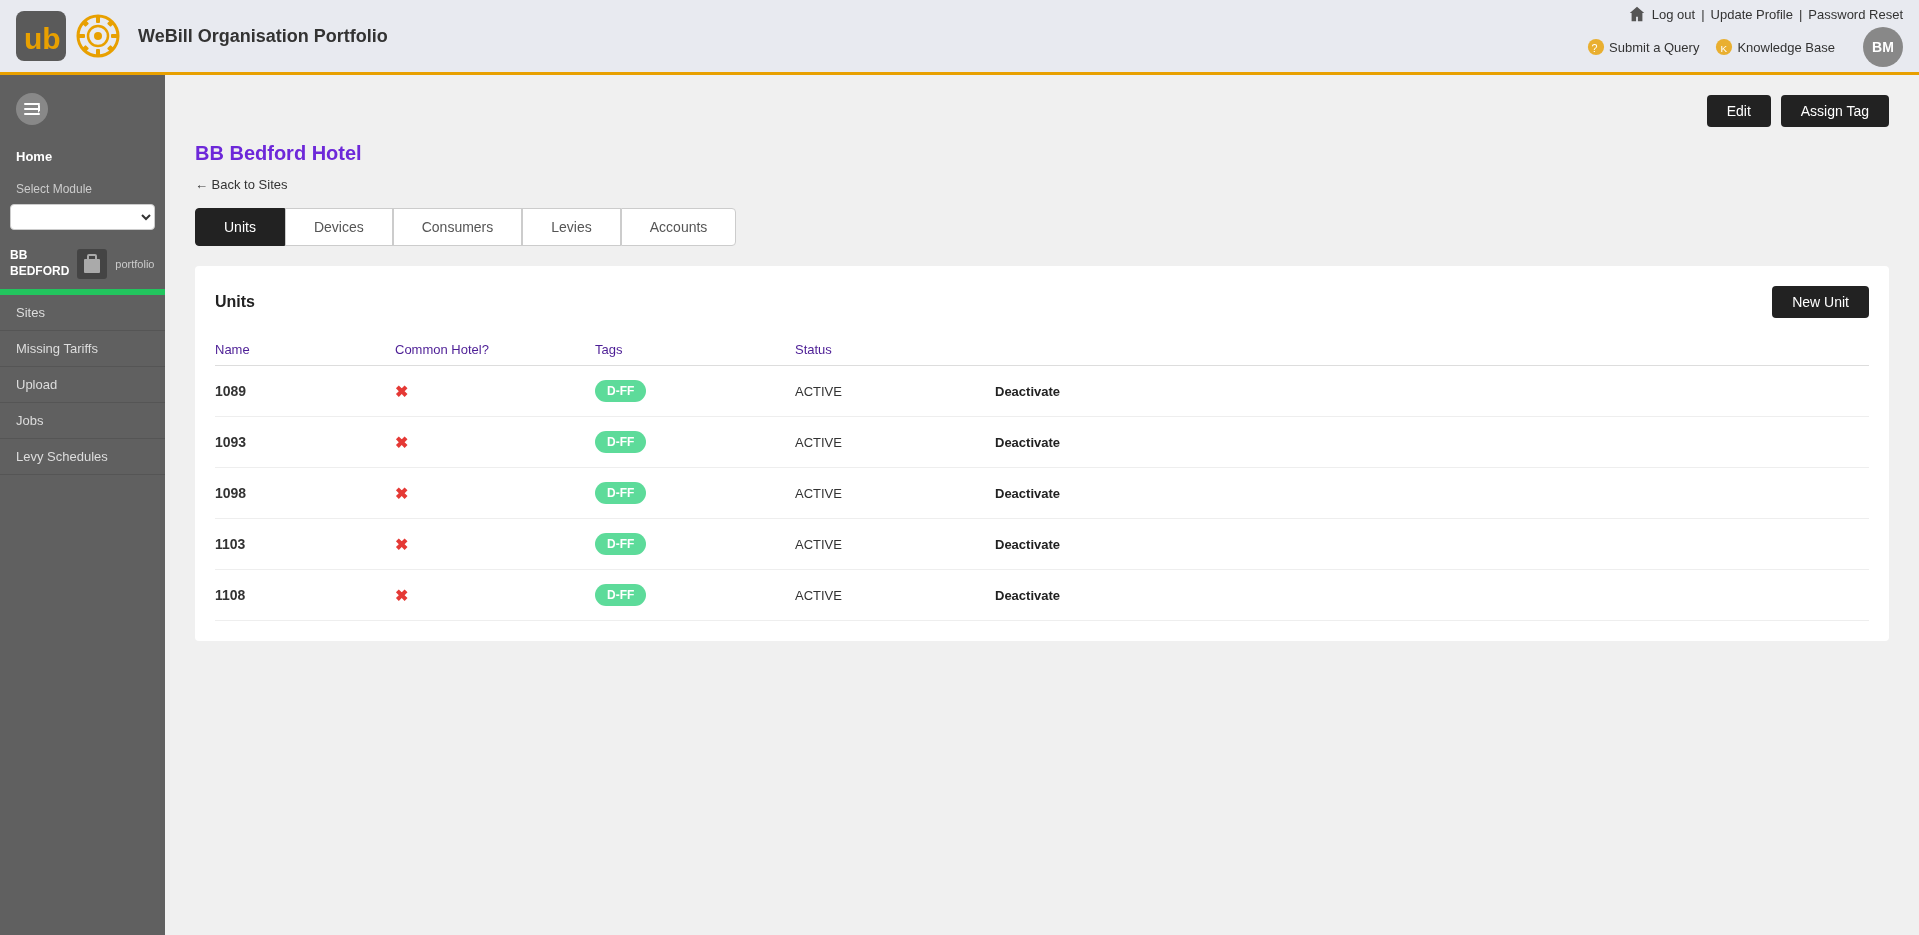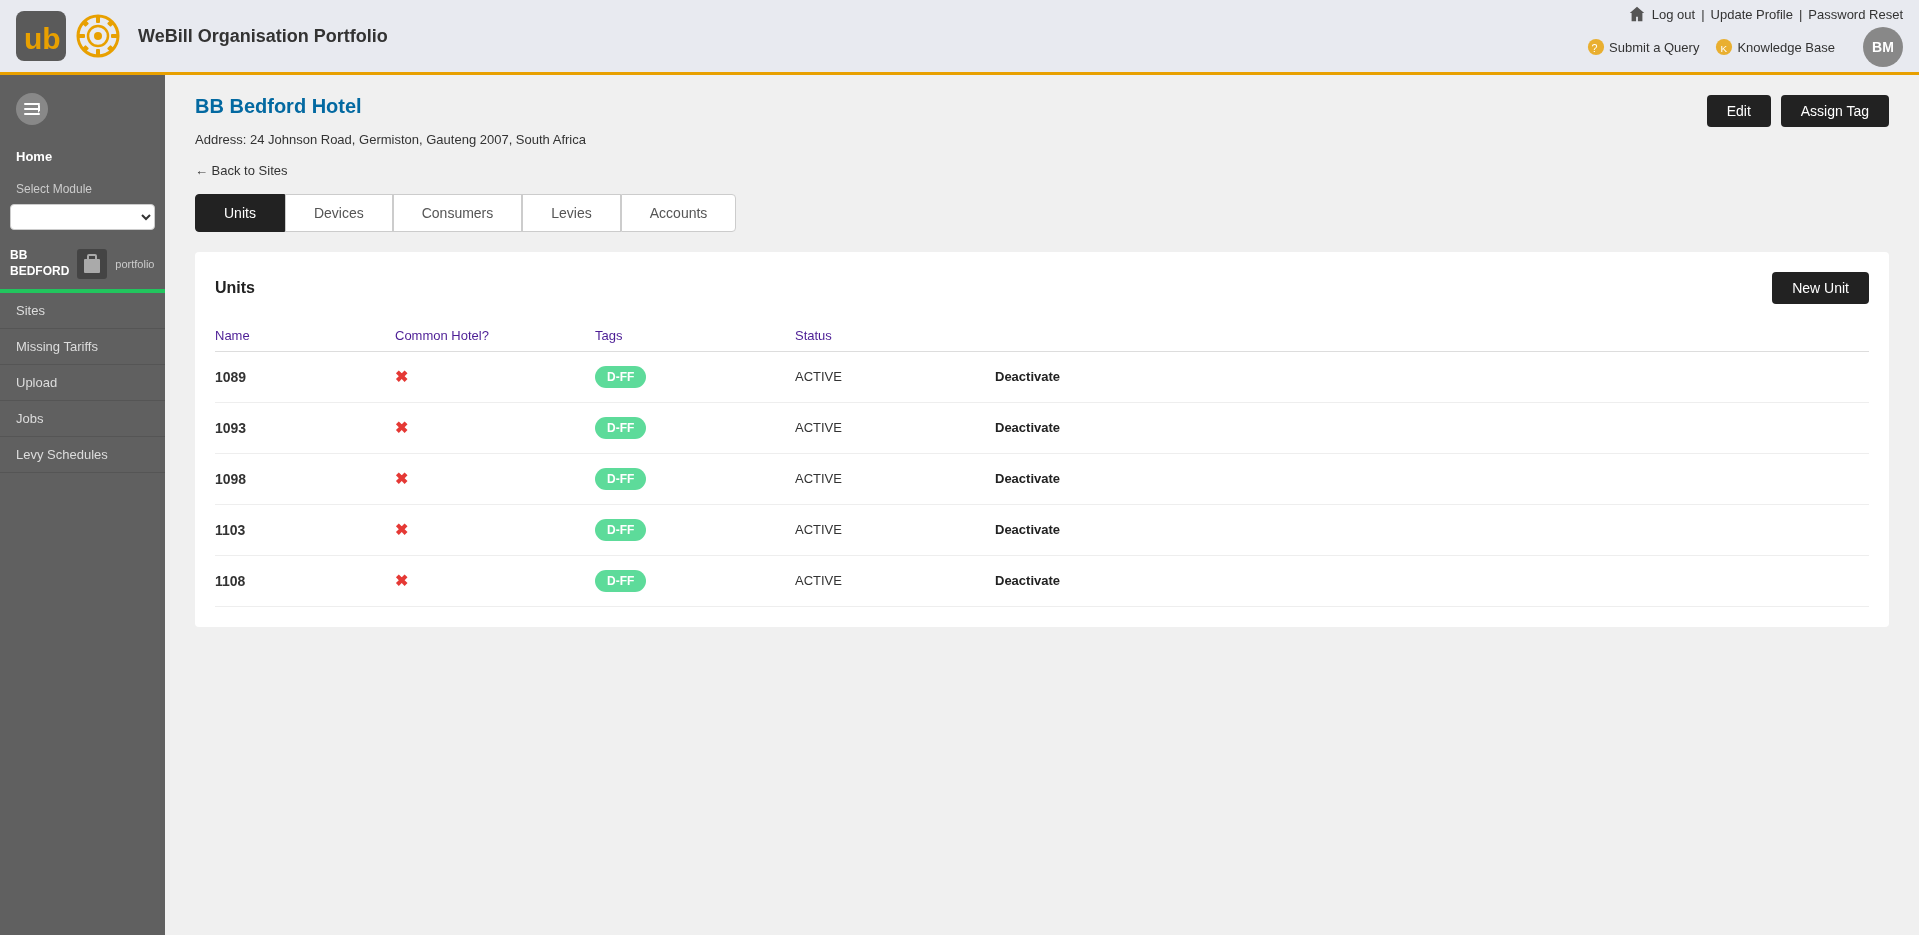--- a/index.html
+++ b/index.html
@@ -132,21 +132,21 @@
       background: white;
       font-size: 12px;
       color: #333;
       cursor: pointer;
     }
     .sidebar-portfolio-item {
       display: flex;
       align-items: center;
       padding: 10px 10px;
       gap: 8px;
-      border-bottom: 4px solid #22c55e;
+      border-bottom: 6px solid #22c55e;
     }
     .portfolio-text {
       font-size: 12px;
       color: white;
       font-weight: bold;
       line-height: 1.3;
     }
     .portfolio-icon {
       width: 30px;
       height: 30px;
@@ -163,22 +163,23 @@
     .content-area {
       flex: 1;
       background: #f0f0f0;
       overflow-y: auto;
       padding: 20px 30px;
     }
 
     .page-title {
       font-size: 20px;
       font-weight: bold;
-      color: #0369a1;
+      color: #6d28d9;
       margin-bottom: 12px;
+      margin-top: 47px;
     }
     .address-area {
       font-size: 13px;
       color: #333;
       line-height: 1.6;
       margin-bottom: 12px;
     }
     .top-actions {
       display: flex;
       justify-content: flex-end;
@@ -418,21 +419,20 @@
     <div class="sidebar-nav-item">Jobs</div>
     <div class="sidebar-nav-item">Levy Schedules</div>
   </div>
 
   <div class="content-area">
 
     <div style="display:flex; justify-content:space-between; align-items:flex-start;">
       <div>
         <div class="page-title">BB Bedford Hotel</div>
         <div class="address-area">
-          <div>Address: 24 Johnson Road, Germiston, Gauteng 2007, South Africa</div>
         </div>
       </div>
       <div class="top-actions">
         <button class="btn-edit">Edit</button>
         <button class="btn-assign">Assign Tag</button>
       </div>
     </div>
 
     <div class="back-link">← Back to Sites</div>
 

